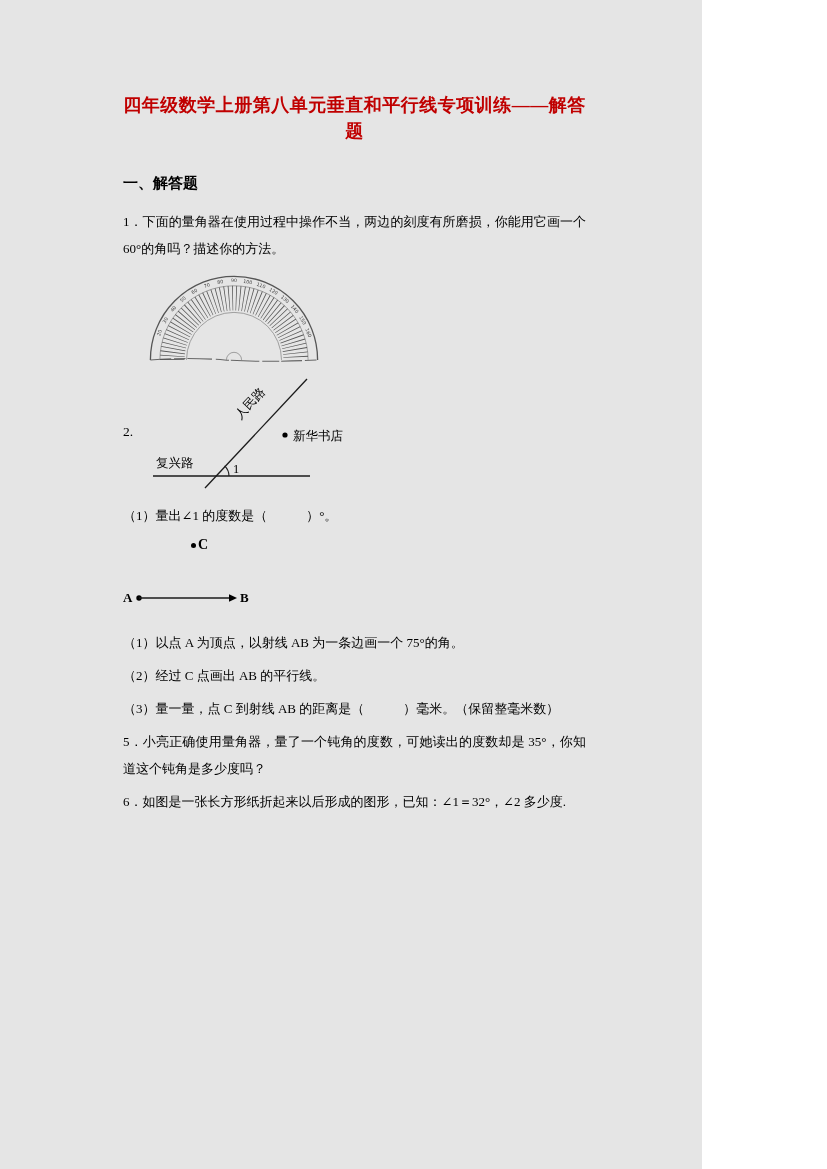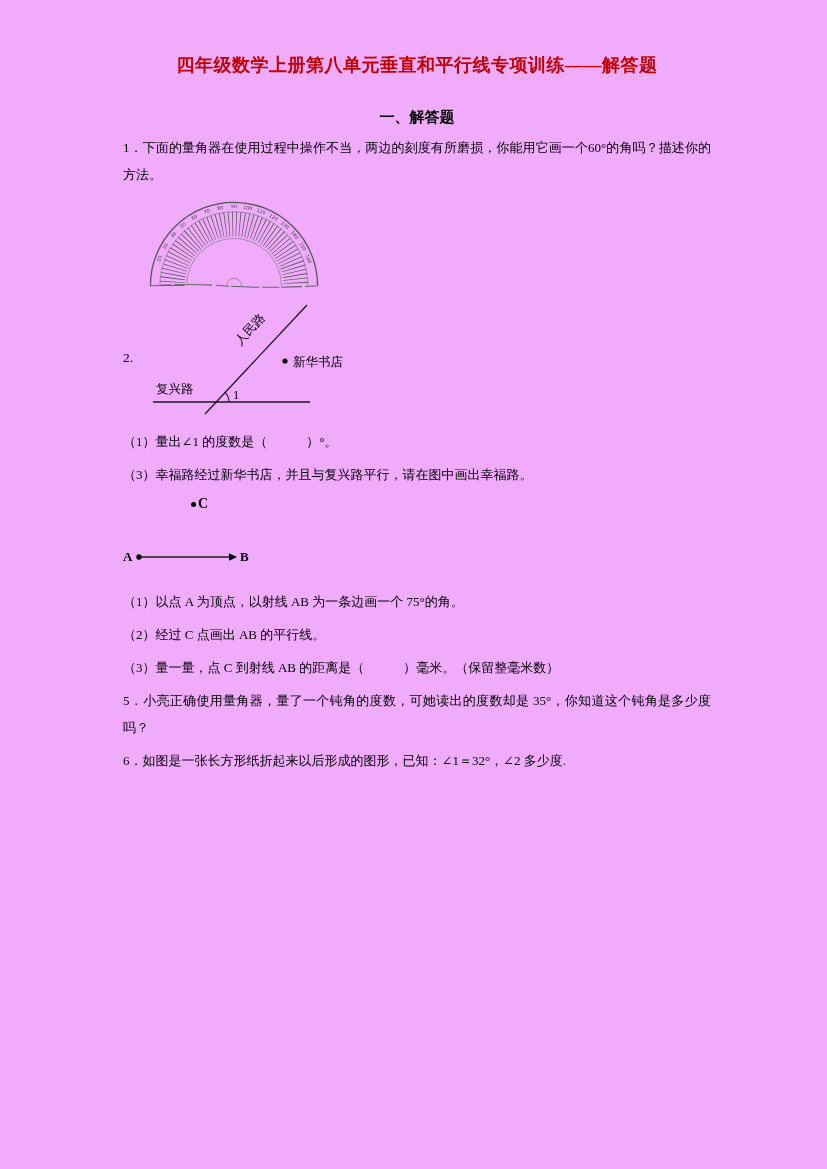--- a/index.html
+++ b/index.html
@@ -1,41 +1,40 @@
 <!DOCTYPE html>
 <html><head>
 <meta charset="utf-8">
 <style>
   * { margin: 0; padding: 0; box-sizing: border-box; }
   html, body { background: #ffffff; }
   .page {
     position: relative;
-    width: 827px;
+    width: 702px;
     height: 1169px;
-    background: #f0abfc;
+    background: #e5e5e5;
     font-family: "Liberation Serif", "DejaVu Serif", serif;
     color: #000000;
-    padding: 52px 116px 0 123px;
+    padding: 92px 116px 0 123px;
     overflow: hidden;
   }
   .title {
     font-size: 18px;
     font-weight: bold;
     color: #c00000;
     text-align: center;
     line-height: 26px;
     letter-spacing: 0.5px;
     margin-bottom: 26px;
   }
   .heading {
     font-size: 15px;
     font-weight: bold;
     line-height: 27px;
-    margin-bottom: 3px;
-    text-align: center;
+    margin-bottom: 11px;
   }
   .para {
     font-size: 13px;
     line-height: 27px;
     margin-bottom: 6px;
     text-align: justify;
   }
   .para b { font-weight: normal; }
 
   
@@ -113,21 +112,20 @@
       <path class="angle-arc" d="M 80 102 A 14 14 0 0 0 75.6 91.8"></path>
       <text class="fig-text" x="84" y="99">1</text>
       <text class="fig-text" text-anchor="middle" transform="translate(104 32) rotate(-47)">人民路</text>
       <circle class="pt" cx="136" cy="61" r="2.6"></circle>
       <text class="fig-text" x="144" y="66">新华书店</text>
       <text class="fig-text" x="7" y="93">复兴路</text>
     </svg>
   </div>
 
   <p class="para">（1）量出∠1 的度数是（　　　）°。</p>
-  <p class="para">（3）幸福路经过新华书店，并且与复兴路平行，请在图中画出幸福路。</p>
 
 
   <div class="fig-ray">
     <span class="point-c">
       <span class="dot"></span>
       <span>C</span>
     </span>
     <svg width="135" height="18" viewBox="0 0 135 18">
       <text class="pt-label" x="0" y="13">A</text>
       <circle class="pt" cx="16" cy="9" r="2.7"></circle>

